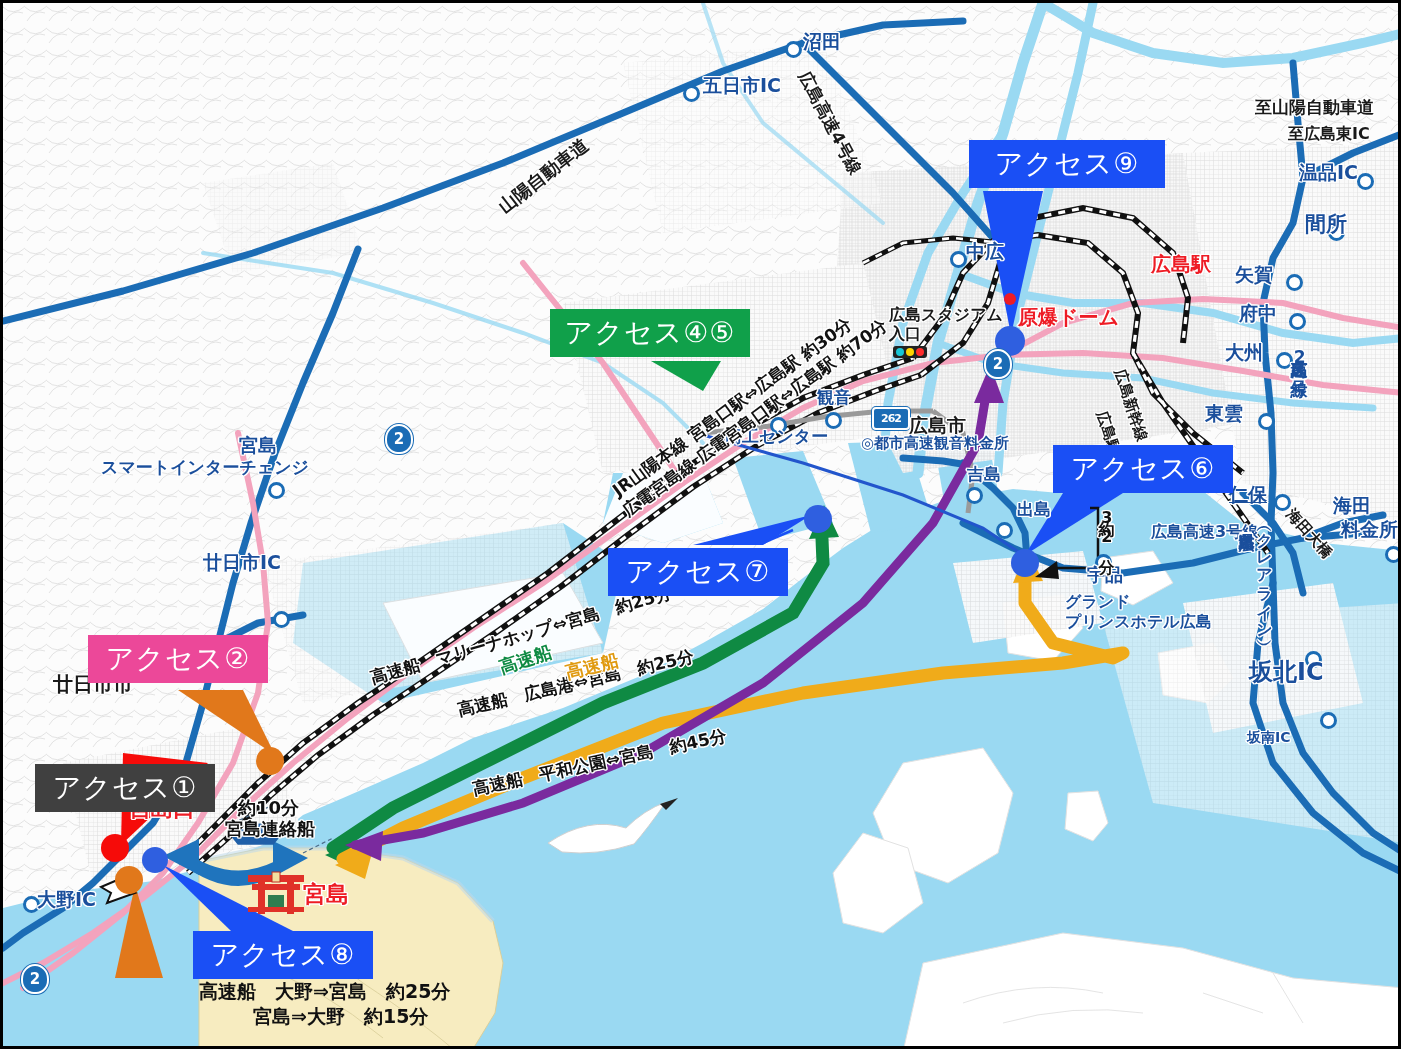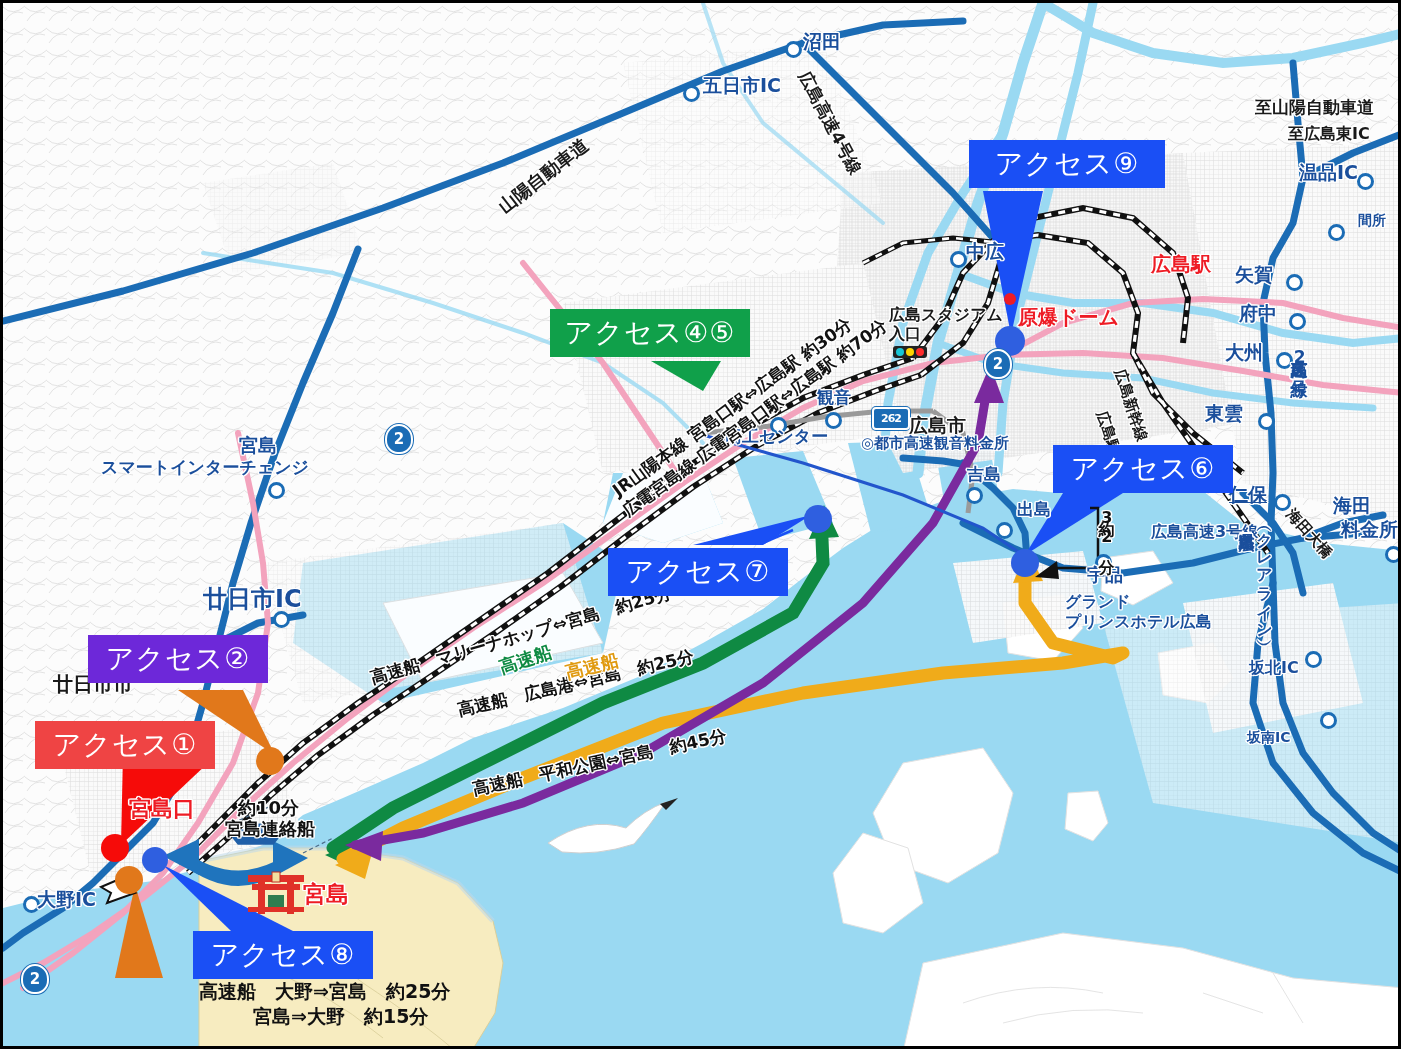--- a/index.html
+++ b/index.html
@@ -6,22 +6,22 @@
   html,body{margin:0;padding:0;background:#fff;}
   body{font-family:"DejaVu Sans","Liberation Sans",sans-serif;}
   #stage{position:relative;width:1401px;height:1049px;overflow:hidden;
          border:3px solid #000;box-sizing:border-box;background:#ffffff;}
   #mapsvg{position:absolute;left:0;top:0;width:1401px;height:1049px;}
 
   
   .callout{position:absolute;color:#fff;font-weight:400;
            letter-spacing:1px;white-space:nowrap;line-height:1.05;
            display:flex;align-items:center;justify-content:center;}
-  .callout.red{background:#ef4444;}
-  .callout.orange{background:#6d28d9;}
+  .callout.red{background:#404040;margin-top:43px;}
+  .callout.orange{background:#ec4899;}
   .callout.green{background:#10a04a;}
   .callout.blue{background:#1a4ff5;}
 
   
   .lbl{position:absolute;white-space:nowrap;line-height:1.15;}
   .lbl.blue{color:#1b4f9c;font-weight:bold;}
   .lbl.red{color:#ee1c25;font-weight:bold;}
   .lbl.dark{color:#1a1a1a;font-weight:bold;}
   .lbl.thin{font-weight:normal;color:#111;}
   .vert{writing-mode:vertical-rl;text-orientation:upright;}
@@ -307,37 +307,37 @@
     <i style="background:#17c6d6"></i>
       <i style="background:#ffd400"></i>
       <i style="background:#ff2b2b"></i>
   </div>
 
   <div class="lbl blue outline" style="left:800px;top:28px;font-size:19px;">沼田</div>
   <div class="lbl blue outline" style="left:700px;top:72px;font-size:19px;">五日市IC</div>
   <div class="lbl blue outline" style="left:963px;top:238px;font-size:19px;">中広</div>
   <div class="lbl blue outline" style="left:236px;top:432px;font-size:19px;">宮島</div>
   <div class="lbl blue outline" style="left:98px;top:455px;font-size:17px;">スマートインターチェンジ</div>
-  <div class="lbl blue outline" style="left:200px;top:583px;font-size:24px;">廿日市IC</div>
+  <div class="lbl blue outline" style="left:200px;top:549px;font-size:19px;">廿日市IC</div>
   <div class="lbl blue outline" style="left:34px;top:886px;font-size:19px;">大野IC</div>
   <div class="lbl blue outline" style="left:722px;top:424px;font-size:17px;">商工センター</div>
   <div class="lbl blue outline" style="left:814px;top:385px;font-size:17px;">観音</div>
   <div class="lbl blue outline" style="left:964px;top:462px;font-size:17px;">吉島</div>
   <div class="lbl blue outline" style="left:1014px;top:497px;font-size:17px;">出島</div>
   <div class="lbl blue outline" style="left:1084px;top:562px;font-size:18px;">宇品</div>
   <div class="lbl blue outline" style="left:1296px;top:159px;font-size:19px;">温品IC</div>
-  <div class="lbl blue outline" style="left:1355px;top:209px;font-size:14px;">間所</div>
+  <div class="lbl blue outline" style="left:1302px;top:209px;font-size:21px;">間所</div>
   <div class="lbl blue outline" style="left:1232px;top:261px;font-size:19px;">矢賀</div>
   <div class="lbl blue outline" style="left:1236px;top:300px;font-size:19px;">府中</div>
   <div class="lbl blue outline" style="left:1222px;top:339px;font-size:19px;">大州</div>
   <div class="lbl blue outline" style="left:1202px;top:400px;font-size:19px;">東雲</div>
   <div class="lbl blue outline" style="left:1226px;top:481px;font-size:19px;text-decoration:underline;">仁保</div>
   <div class="lbl blue outline" style="left:1330px;top:492px;font-size:19px;">海田</div>
   <div class="lbl blue outline" style="left:1312px;top:516px;font-size:19px;margin-left:26px;">料金所</div>
-  <div class="lbl blue outline" style="left:1246px;top:656px;font-size:16px;">坂北IC</div>
+  <div class="lbl blue outline" style="left:1246px;top:656px;font-size:24px;">坂北IC</div>
   <div class="lbl blue outline" style="left:1244px;top:726px;font-size:14px;">坂南IC</div>
   <div class="lbl blue outline" style="left:1062px;top:590px;font-size:16px;">グランド</div>
   <div class="lbl blue outline" style="left:1062px;top:610px;font-size:16px;">プリンスホテル広島</div>
   <div class="lbl blue outline" style="left:1148px;top:520px;font-size:16px;">広島高速3号線</div>
 
   <div class="lbl red outline" style="left:126px;top:793px;font-size:22px;">宮島口</div>
   <div class="lbl red outline" style="left:300px;top:878px;font-size:23px;">宮島</div>
   <div class="lbl red outline" style="left:1015px;top:303px;font-size:20px;">原爆ドーム</div>
   <div class="lbl red outline" style="left:1148px;top:250px;font-size:20px;">広島駅</div>
 

